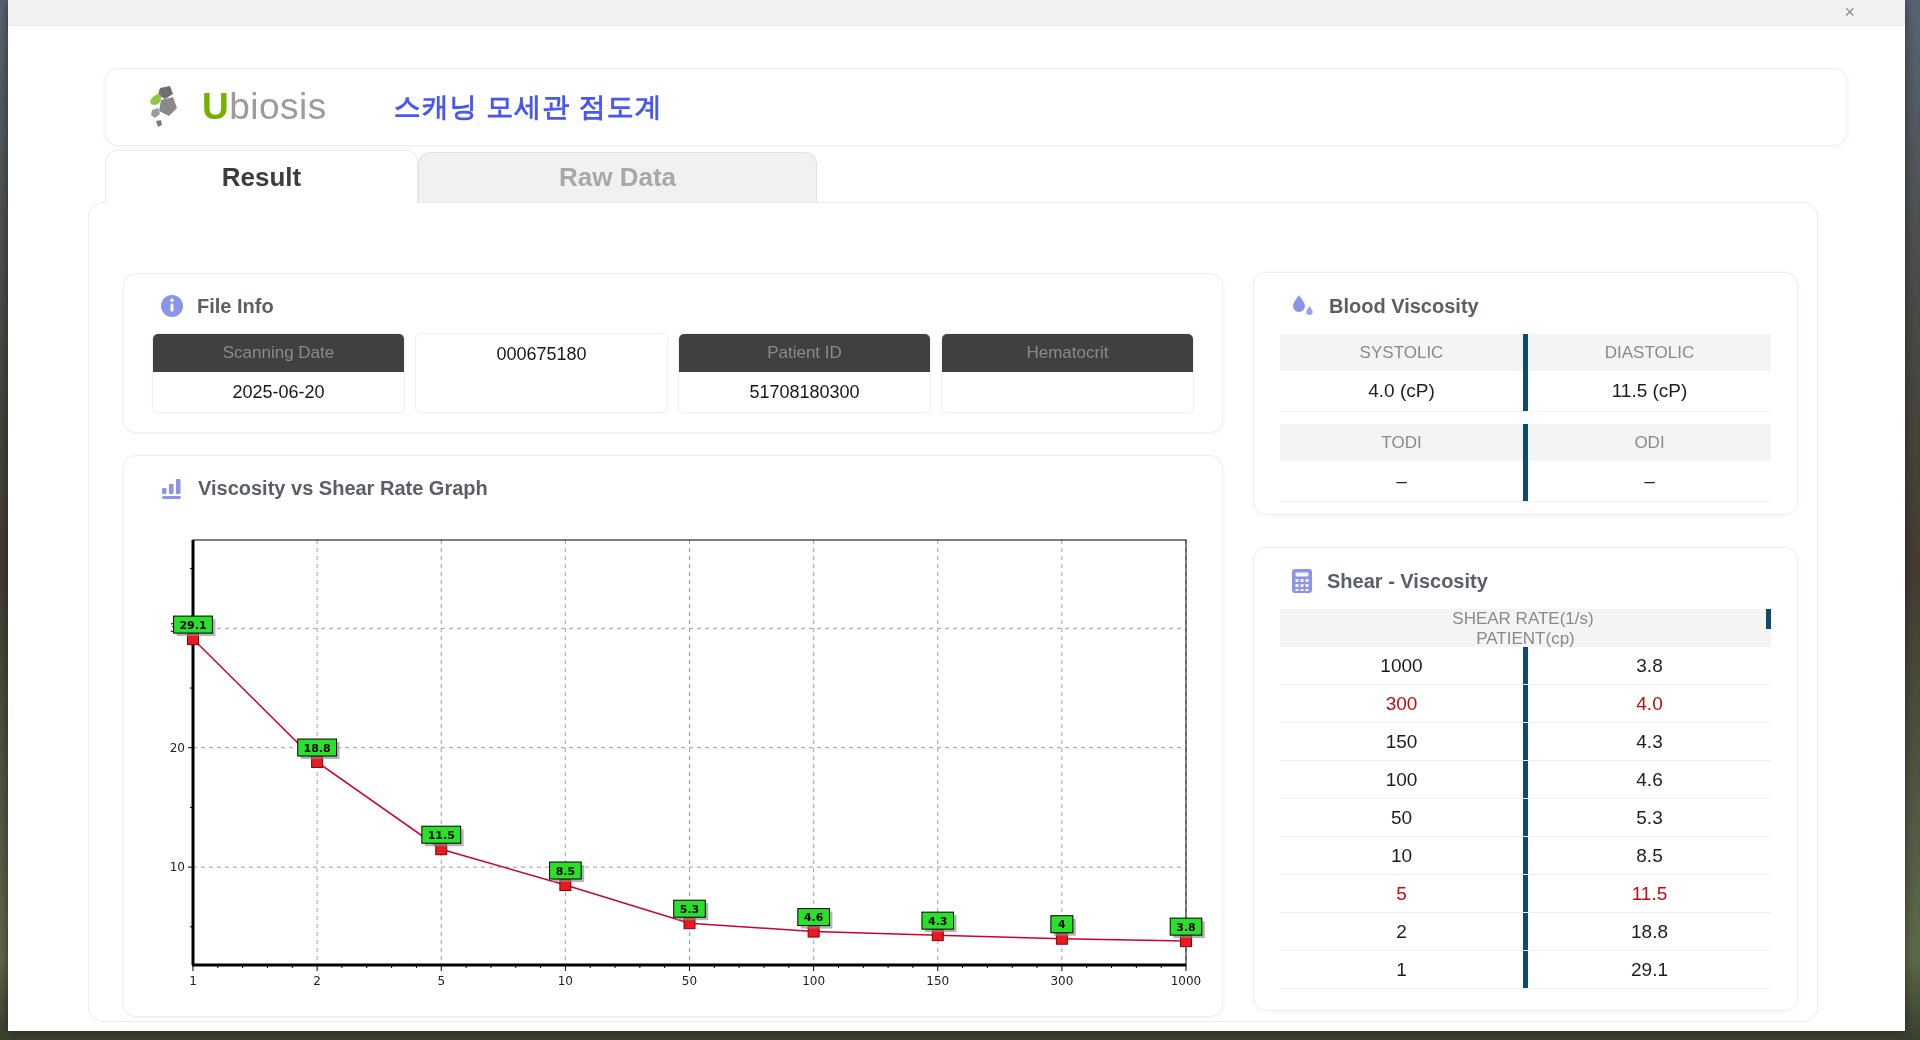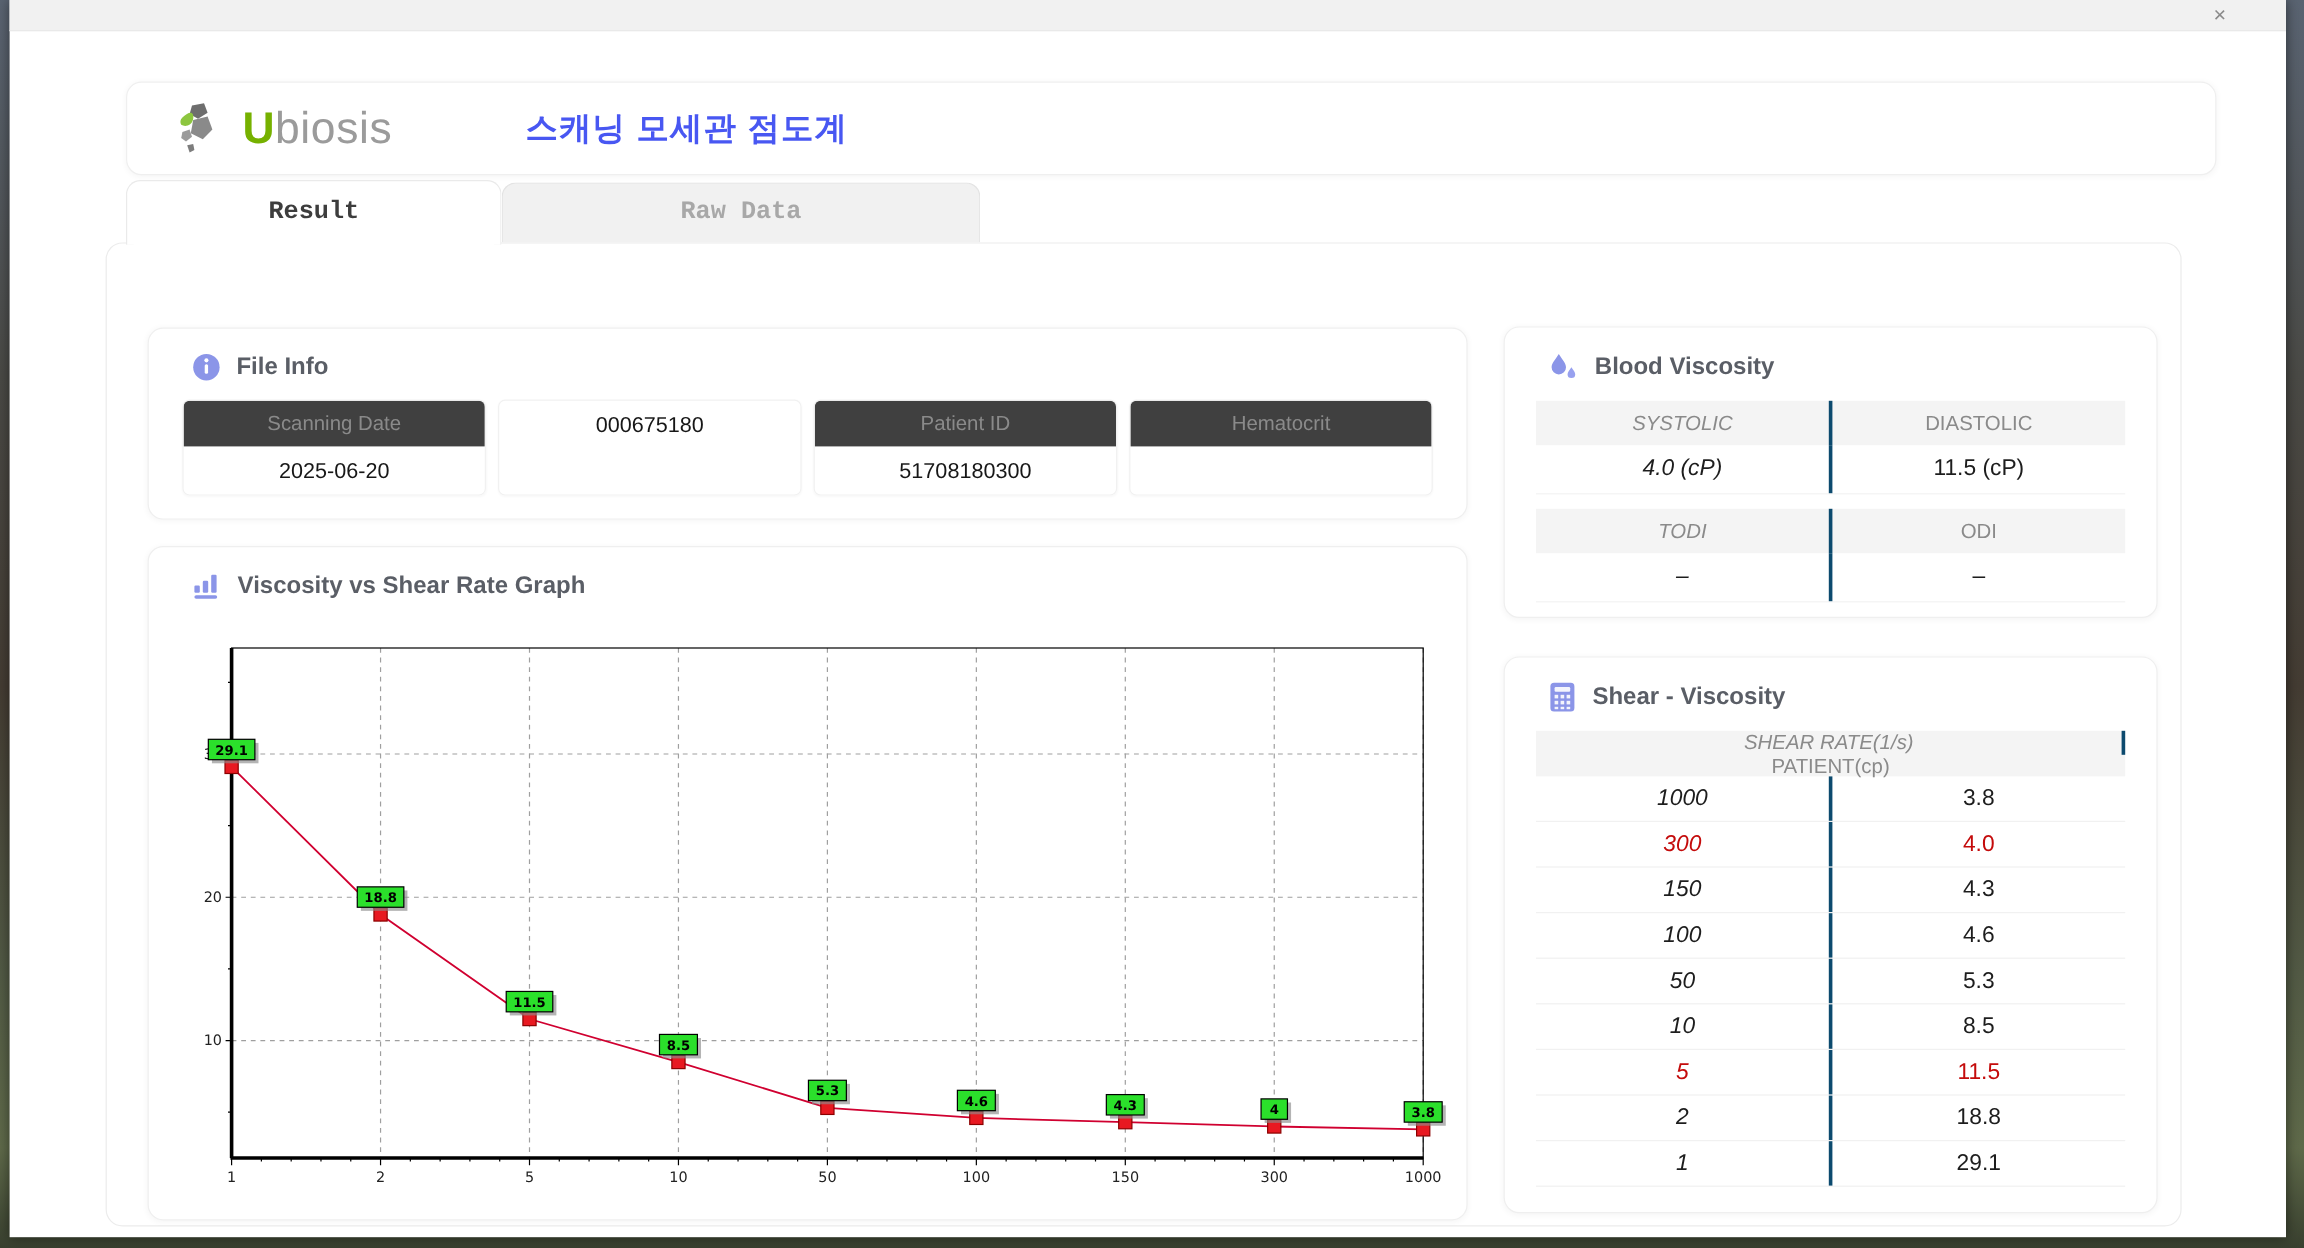--- a/index.html
+++ b/index.html
@@ -8,34 +8,34 @@
   body { background:linear-gradient(180deg,#5a6472 0%,#4a4a46 30%,#443c33 55%,#525a45 78%,#5f6a4a 92%,#39402f 100%); position:relative; }
 
   .window { position:absolute; left:8px; top:0; width:1897px; height:1031px;
     background:#fff; box-shadow:0 0 10px rgba(0,0,0,.5); }
   .titlebar { position:absolute; left:8px; top:0; width:1897px; height:26px;
     background:#f1f1f1; border-bottom:1px solid #e9e9e9; z-index:6; }
   .close-x { position:absolute; right:42px; top:0; height:26px; line-height:25px;
     font-size:18px; color:#8a8a8a; cursor:default; padding:0 8px; }
 
   .card { position:absolute; background:#fff; border:1px solid #efefef;
-    border-radius:13px; box-shadow:0 1px 5px rgba(0,0,0,.045); z-index:3;gap:44px; }
+    border-radius:13px; box-shadow:0 1px 5px rgba(0,0,0,.045); z-index:3; }
 
   
   .header-card { left:105px; top:68px; width:1742px; height:78px; display:flex; align-items:center; }
   .logo { display:flex; align-items:center; margin-left:40px; }
   .logo svg { margin-right:4px; }
   .logo-text { font-size:37px; letter-spacing:.5px; }
   .logo-u { color:#76b100; font-weight:700; }
   .logo-rest { color:#9b9b9b; font-weight:500; }
   .app-title { margin-left:67px; font-size:27px; font-weight:700; color:#4857f2; letter-spacing:1px; }
 
   
   .tab { position:absolute; display:flex; align-items:center; justify-content:center;
-    font-size:21px; font-weight:700; border-radius:12px 12px 0 0; z-index:5;font-family:Liberation Mono, monospace; }
+    font-size:26px; font-weight:700; border-radius:12px 12px 0 0; z-index:5; }
   .tab-active { left:105px; top:150px; width:313px; height:54px; background:#fff;
     border:1px solid #eaeaea; border-bottom:none; color:#3d3d3d; }
   .tab-inactive { left:418px; top:152px; width:399px; height:50px; background:#f1f1f1;
     border:1px solid #e3e3e3; border-bottom:none; color:#a8a8a8; cursor:pointer; }
 
   .panel { position:absolute; left:88px; top:202px; width:1730px; height:820px;
     background:#fff; border:1px solid #ececec; border-radius:14px; z-index:2; }
 
   .section-title { display:flex; align-items:center; gap:13px; padding:20px 0 0 36px;
     font-size:20px; font-weight:700; color:#5a5e66; }
@@ -53,21 +53,21 @@
   
   .graph-card { left:123px; top:455px; width:1100px; height:562px; }
   .chart-wrap { position:absolute; left:0; top:62px; width:1100px; height:500px; }
 
   
   .blood-card { left:1253px; top:272px; width:545px; height:243px; }
   .shear-card { left:1253px; top:547px; width:545px; height:464px; }
   .mini-table { margin:15px 26px 0; }
   .t-row { display:flex; }
   .t-row > div { flex:1; display:flex; align-items:center; justify-content:center; }
-  .t-row > div:first-child { border-right:3px solid #0c4a6e;font-style:italic; }
+  .t-row > div:first-child { border-right:5px solid #0c4a6e; }
   .row-h { background:#f4f4f4; height:37px; color:#8a8a8a; font-size:17px; }
   .row-v { height:41px; color:#1d1d1d; font-size:19px; border-bottom:1px solid #f3f3f3; }
   .group-gap { height:12px; }
   .sv-row { height:38px; font-size:19px; color:#1d1d1d; border-bottom:1px solid #f1f1f1; }
   .sv-row.hl { color:#c40b0b; }
   .sv-head { height:38px;flex-direction:column; }
 
   .icon-badge { flex:0 0 auto; display:flex; }
 </style>
 </head>

